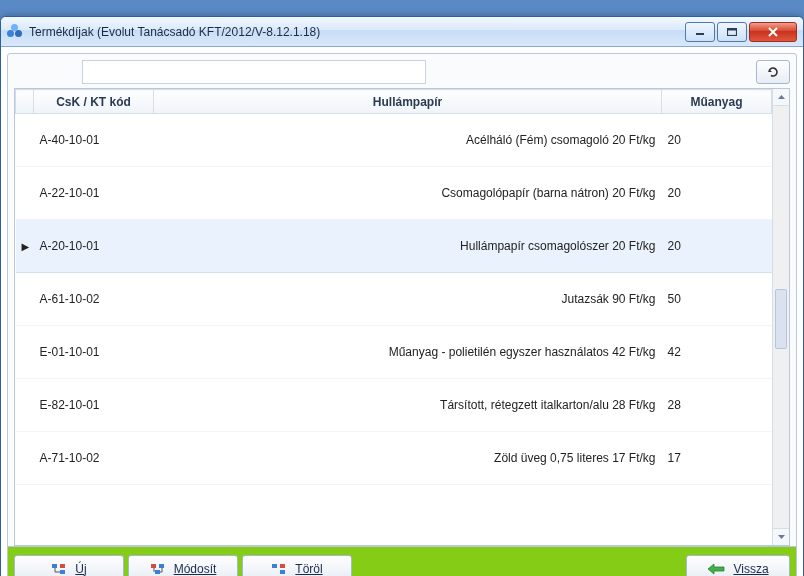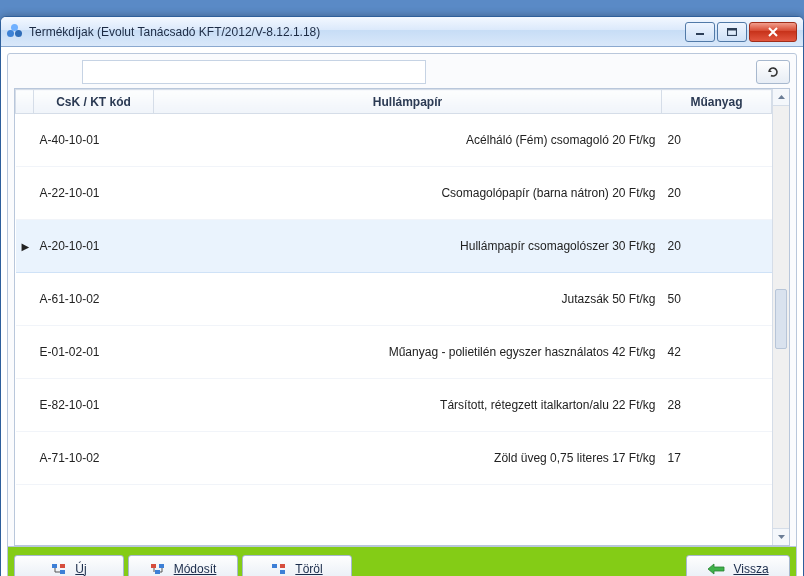--- a/index.html
+++ b/index.html
@@ -151,39 +151,39 @@
             </tr>
             <tr>
               <td class="row-indicator"></td>
               <td class="col-code">A-22-10-01</td>
               <td class="col-name">Csomagolópapír (barna nátron) 20 Ft/kg</td>
               <td class="col-price">20</td>
             </tr>
             <tr class="selected">
               <td class="row-indicator">▶</td>
               <td class="col-code">A-20-10-01</td>
-              <td class="col-name">Hullámpapír csomagolószer 30 Ft/kg</td>
+              <td class="col-name">Hullámpapír csomagolószer 20 Ft/kg</td>
               <td class="col-price">20</td>
             </tr>
             <tr>
               <td class="row-indicator"></td>
               <td class="col-code">A-61-10-02</td>
-              <td class="col-name">Jutazsák 50 Ft/kg</td>
+              <td class="col-name">Jutazsák 90 Ft/kg</td>
               <td class="col-price">50</td>
             </tr>
             <tr>
               <td class="row-indicator"></td>
-              <td class="col-code">E-01-02-01</td>
+              <td class="col-code">E-01-10-01</td>
               <td class="col-name">Műanyag - polietilén egyszer használatos 42 Ft/kg</td>
               <td class="col-price">42</td>
             </tr>
             <tr>
               <td class="row-indicator"></td>
               <td class="col-code">E-82-10-01</td>
-              <td class="col-name">Társított, rétegzett italkarton/alu  22 Ft/kg</td>
+              <td class="col-name">Társított, rétegzett italkarton/alu  28 Ft/kg</td>
               <td class="col-price">28</td>
             </tr>
             <tr>
               <td class="row-indicator"></td>
               <td class="col-code">A-71-10-02</td>
               <td class="col-name">Zöld üveg 0,75 literes 17 Ft/kg</td>
               <td class="col-price">17</td>
             </tr>
           </tbody>
       </table>

